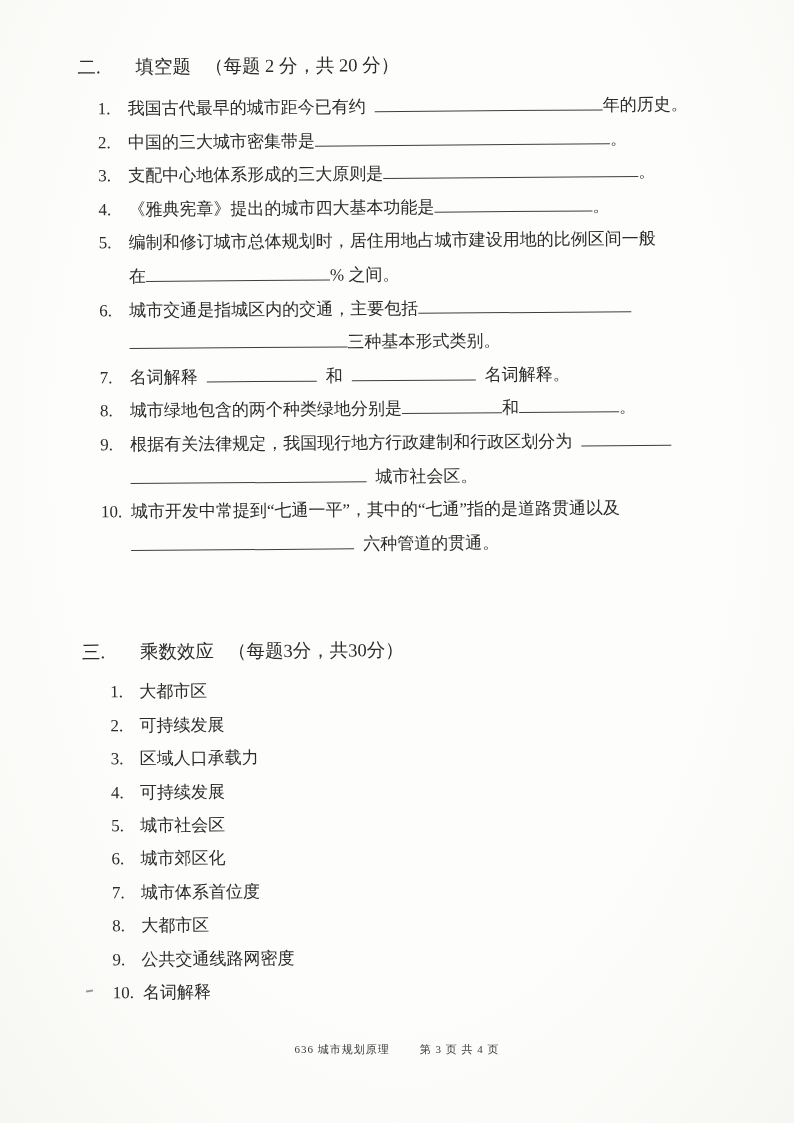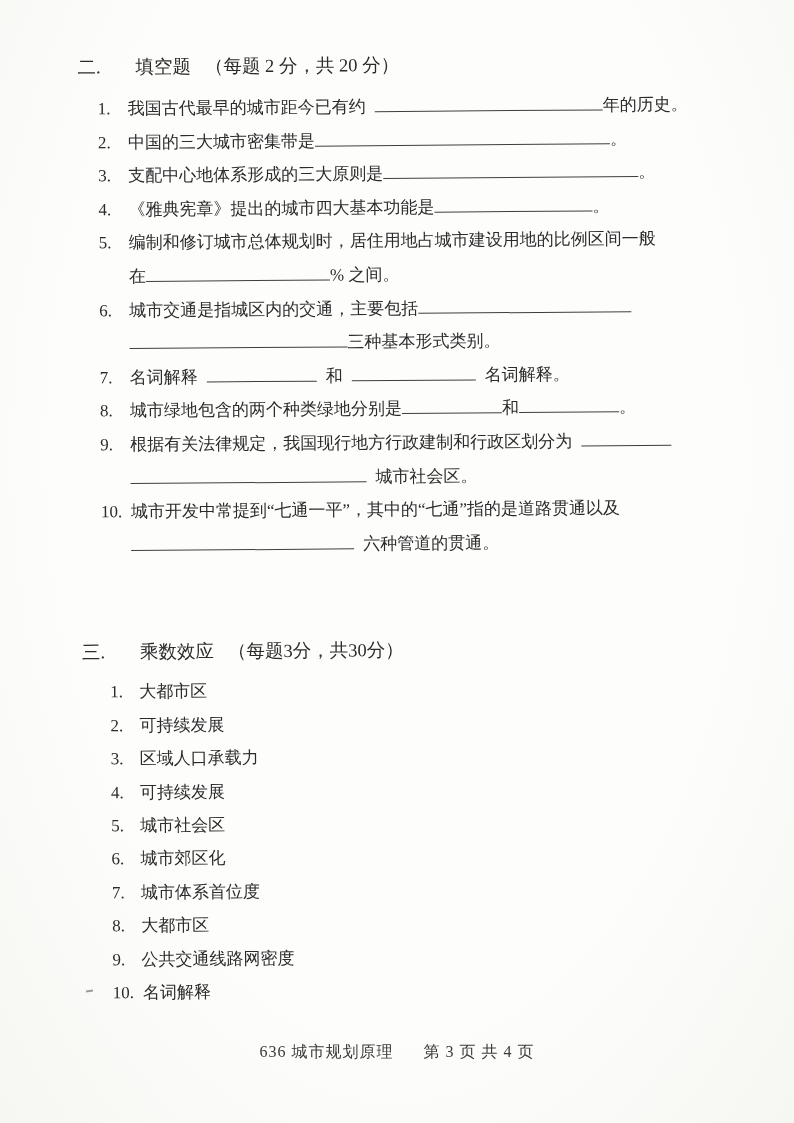--- a/index.html
+++ b/index.html
@@ -65,21 +65,21 @@
   .t-num{
     display:inline-block;
     min-width:20px;
     margin-right:9px;
   }
   .footer{
     position:absolute;
     left:0;right:0;
     top:1042px;
     text-align:center;
-    font-size:16px;
+    font-size:11px;
     color:#3a3a3a;
     letter-spacing:1px;
   }
   .footer .f-course{margin-right:30px;}
   .artifact{
     position:absolute;
     left:86px;top:990px;
     width:7px;height:2px;
     background:#9a9a9a;
     transform:rotate(-8deg);

